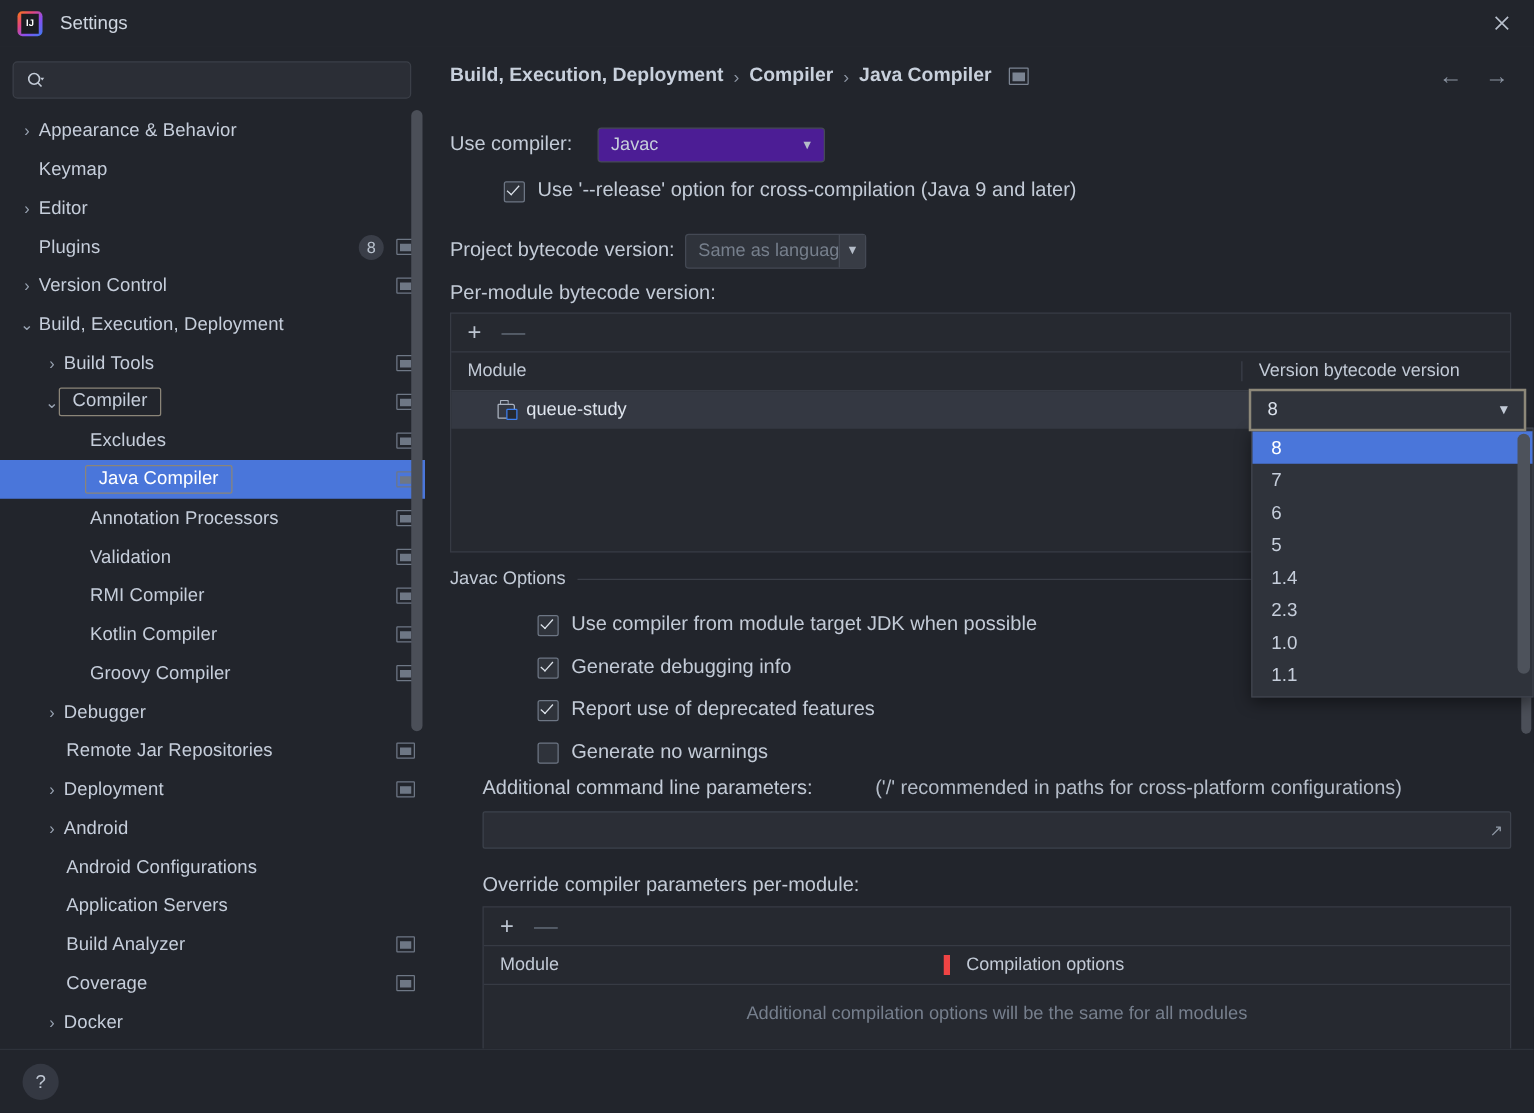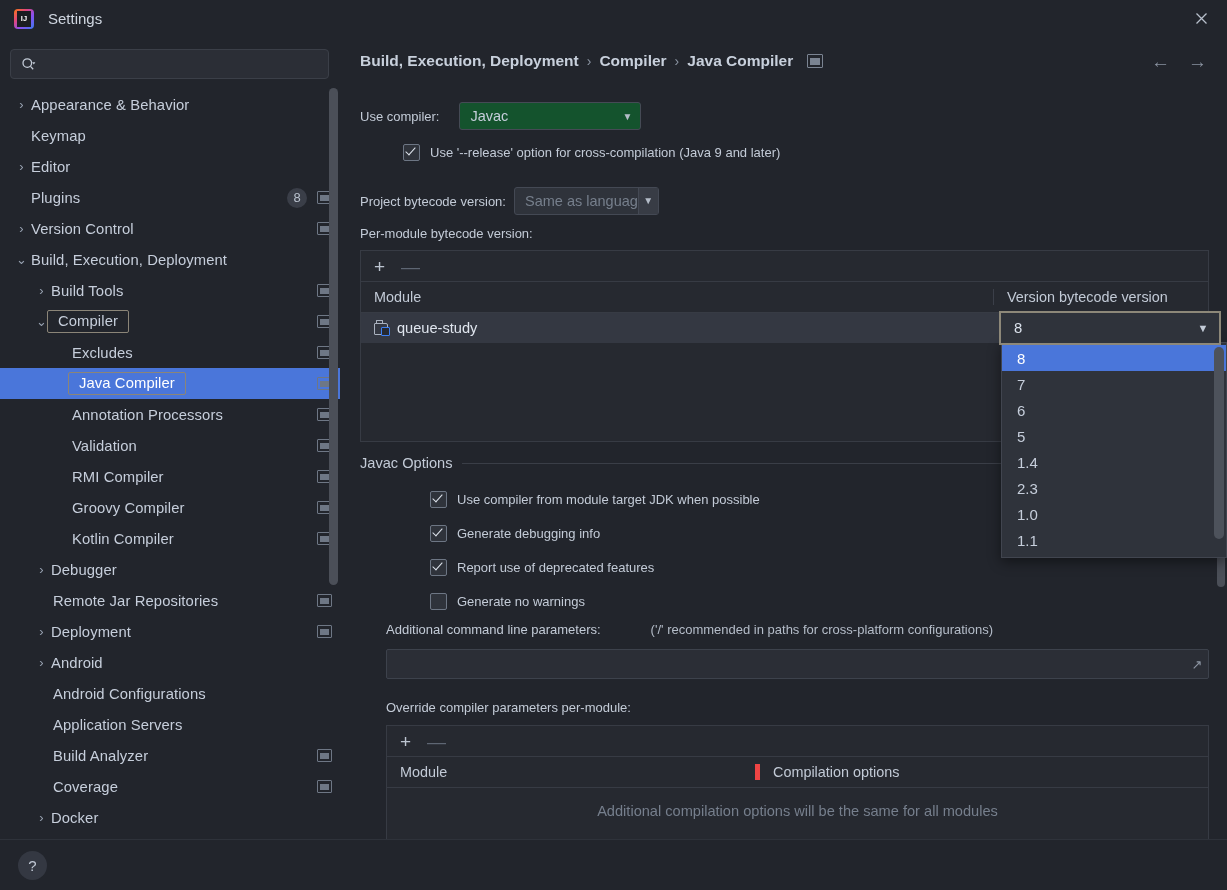--- a/index.html
+++ b/index.html
@@ -224,28 +224,28 @@
   }
   .nav-arrows {
     position: absolute;
     right: 20px; top: 14px;
     display: flex;
     gap: 18px;
     color: #8a93a1;
     font-size: 19px;
   }
 
-  .form-label { color: #c3cbd7; font-size: 13px; }
+  .form-label { color: #c3cbd7; font-size: 16px; }
 
   .row-use-compiler {
     position: absolute; left: 20px; top: 65px;
     display: flex; align-items: center;
   }
   .combo {
-    background: #14532d;
+    background: #4c1d95;
     border: 1px solid #454a55;
     border-radius: 3px;
     height: 28px;
     display: flex;
     align-items: center;
     box-sizing: border-box;
   }
   .combo .val {
     padding-left: 10px;
     font-size: 14.5px;
@@ -341,20 +341,21 @@
   .th { padding-left: 13px; }
   .th.col1 { flex: 1; }
   .th.col2 { width: 215px; border-left: 1px solid #3b3f49; box-sizing: border-box; }
   .table-row {
     height: 30px;
     display: flex;
     align-items: center;
     background: #343842;
     font-size: 14.6px;
     color: #dfe5ee;
+    padding-left: 24px;
   }
   .module-icon {
     margin-left: 13px;
     margin-right: 8px;
     width: 15px; height: 13px;
     position: relative;
     flex: none;
   }
   .module-icon .folder {
     position: absolute;
@@ -616,25 +617,25 @@
         </div>
         <div class="tree-item ind2-noarrow">
           <span class="label">Validation</span>
           <span class="right-ico"></span>
         </div>
         <div class="tree-item ind2-noarrow">
           <span class="label">RMI Compiler</span>
           <span class="right-ico"></span>
         </div>
         <div class="tree-item ind2-noarrow">
+          <span class="label">Kotlin Compiler</span>
+          <span class="right-ico"></span>
+        </div>
+        <div class="tree-item ind2-noarrow">
           <span class="label">Groovy Compiler</span>
-          <span class="right-ico"></span>
-        </div>
-        <div class="tree-item ind2-noarrow">
-          <span class="label">Kotlin Compiler</span>
           <span class="right-ico"></span>
         </div>
         <div class="tree-item ind1">
           <span class="arrow">›</span>
           <span class="label">Debugger</span>
         </div>
         <div class="tree-item ind1-noarrow">
           <span class="label">Remote Jar Repositories</span>
           <span class="right-ico"></span>
         </div>

